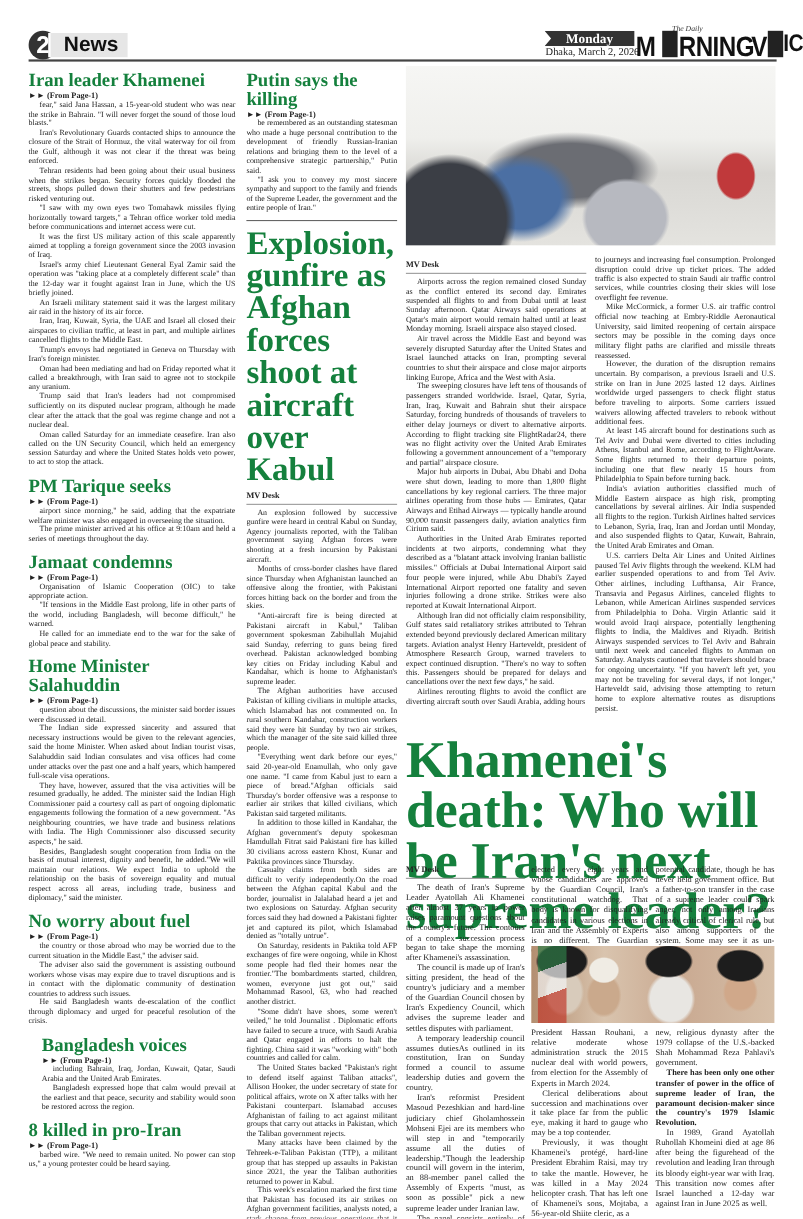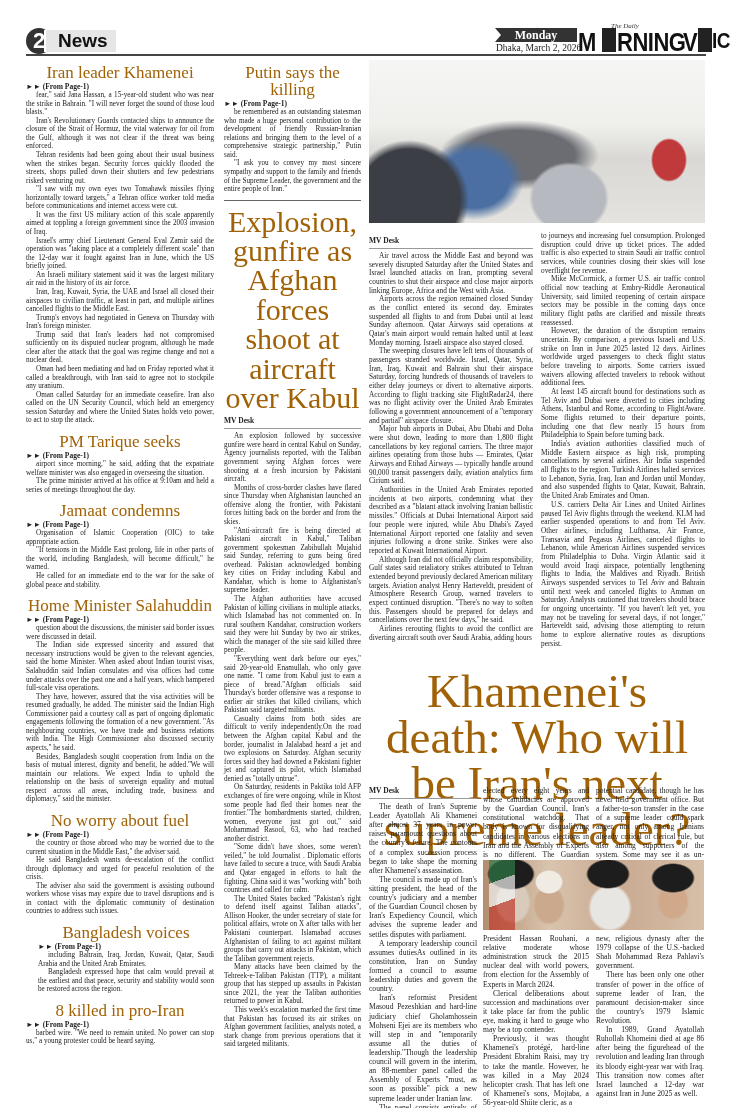--- a/index.html
+++ b/index.html
@@ -11,21 +11,21 @@
   .section-tab { position: absolute; left: 18px; top: 2px; height: 22px; padding: 0 8px 0 12px; background: #e6e6e6; font-family: "Liberation Sans", sans-serif; font-weight: bold; font-size: 19px; line-height: 22px; color: #111; border-left: 2px solid #fff; }
   .day-box { position: absolute; left: 469px; top: 0; width: 82px; height: 14px; background: #333; color: #fff; font-weight: bold; font-size: 12px; line-height: 14px; text-align: center; clip-path: polygon(0 0, 100% 0, 100% 100%, 0 100%, 6px 50%); }
   .date-line { position: absolute; left: 470px; top: 15px; font-size: 9.5px; color: #222; }
   .masthead { position: absolute; left: 552px; top: -4px; width: 176px; height: 28px; }
   .mast-word { position: absolute; top: 6px; font-family: "Liberation Sans", sans-serif; font-weight: 900; font-size: 22px; letter-spacing: -0.5px; color: #111; transform: scaleY(1.15); }
   .mast-tag { position: absolute; left: 33px; top: -2px; font-size: 7px; font-style: italic; color: #333; }
   .mast-block { position: absolute; top: 4px; width: 14px; height: 24px; background: #222; }
   .header-rule { position: absolute; left: 26px; top: 54px; width: 680px; height: 2px; background: #444; }
 
   .col { position: absolute; }
-  .headline { font-weight: normal; color: #a16207; line-height: 1.0; text-align: center; }
+  .headline { font-weight: bold; color: #15803d; line-height: 1.0; }
   .h-sm { font-size: 17px; margin-top: 8px; }
   .h-md { font-size: 30px; line-height: 0.98; }
   .h-lg { font-size: 44px; line-height: 0.98; }
   .h-xl { font-size: 47px; line-height: 0.98; }
   .from { font-weight: bold; font-size: 7.5px; color: #222; margin: 1px 0 0 0; }
   .byline { font-weight: bold; font-size: 7.5px; color: #222; margin: 4px 0 3px; padding-bottom: 3px; border-bottom: 1px solid #999; }
   p.body { font-size: 7.2px; line-height: 1.19; text-align: justify; text-indent: 10px; color: #222; }
   p.body.noindent { text-indent: 0; }
   .rule { height: 1px; background: #666; margin: 6px 0 0; }
 
@@ -78,22 +78,22 @@
       <div>
         <p class="body">fear," said Jana Hassan, a 15-year-old student who was near the strike in Bahrain. "I will never forget the sound of those loud blasts."</p>
         <p class="body">Iran's Revolutionary Guards contacted ships to announce the closure of the Strait of Hormuz, the vital waterway for oil from the Gulf, although it was not clear if the threat was being enforced.</p>
         <p class="body">Tehran residents had been going about their usual business when the strikes began. Security forces quickly flooded the streets, shops pulled down their shutters and few pedestrians risked venturing out.</p>
         <p class="body">"I saw with my own eyes two Tomahawk missiles flying horizontally toward targets," a Tehran office worker told media before communications and internet access were cut.</p>
         <p class="body">It was the first US military action of this scale apparently aimed at toppling a foreign government since the 2003 invasion of Iraq.</p>
         <p class="body">Israel's army chief Lieutenant General Eyal Zamir said the operation was "taking place at a completely different scale" than the 12-day war it fought against Iran in June, which the US briefly joined.</p>
         <p class="body">An Israeli military statement said it was the largest military air raid in the history of its air force.</p>
         <p class="body">Iran, Iraq, Kuwait, Syria, the UAE and Israel all closed their airspaces to civilian traffic, at least in part, and multiple airlines cancelled flights to the Middle East.</p>
         <p class="body">Trump's envoys had negotiated in Geneva on Thursday with Iran's foreign minister.</p>
+        <p class="body">Oman had been mediating and had on Friday reported what it called a breakthrough, with Iran said to agree not to stockpile any uranium.</p>
         <p class="body">Trump said that Iran's leaders had not compromised sufficiently on its disputed nuclear program, although he made clear after the attack that the goal was regime change and not a nuclear deal.</p>
-        <p class="body">Oman had been mediating and had on Friday reported what it called a breakthrough, with Iran said to agree not to stockpile any uranium.</p>
         <p class="body">Oman called Saturday for an immediate ceasefire. Iran also called on the UN Security Council, which held an emergency session Saturday and where the United States holds veto power, to act to stop the attack.</p>
       </div>
     </div>
     <div style="margin-top: 6px;">
       <div class="headline h-sm">PM Tarique seeks</div>
       <div class="from">►► (From Page-1)</div>
       <div>
         <p class="body">airport since morning," he said, adding that the expatriate welfare minister was also engaged in overseeing the situation.</p>
         <p class="body">The prime minister arrived at his office at 9:10am and held a series of meetings throughout the day.</p>
       </div>
@@ -115,22 +115,22 @@
         <p class="body">The Indian side expressed sincerity and assured that necessary instructions would be given to the relevant agencies, said the home Minister. When asked about Indian tourist visas, Salahuddin said Indian consulates and visa offices had come under attacks over the past one and a half years, which hampered full-scale visa operations.</p>
         <p class="body">They have, however, assured that the visa activities will be resumed gradually, he added. The minister said the Indian High Commissioner paid a courtesy call as part of ongoing diplomatic engagements following the formation of a new government. "As neighbouring countries, we have trade and business relations with India. The High Commissioner also discussed security aspects," he said.</p>
         <p class="body">Besides, Bangladesh sought cooperation from India on the basis of mutual interest, dignity and benefit, he added."We will maintain our relations. We expect India to uphold the relationship on the basis of sovereign equality and mutual respect across all areas, including trade, business and diplomacy," said the minister.</p>
       </div>
     </div>
     <div style="margin-top: 6px;">
       <div class="headline h-sm">No worry about fuel</div>
       <div class="from">►► (From Page-1)</div>
       <div>
         <p class="body">the country or those abroad who may be worried due to the current situation in the Middle East," the adviser said.</p>
+        <p class="body">The adviser also said the government is assisting outbound workers whose visas may expire due to travel disruptions and is in contact with the diplomatic community of destination countries to address such issues.</p>
         <p class="body">He said Bangladesh wants de-escalation of the conflict through diplomacy and urged for peaceful resolution of the crisis.</p>
-        <p class="body">The adviser also said the government is assisting outbound workers whose visas may expire due to travel disruptions and is in contact with the diplomatic community of destination countries to address such issues.</p>
       </div>
     </div>
     <div style="margin-top: 6px; margin-left: 12px;">
       <div class="headline h-sm">Bangladesh voices</div>
       <div class="from">►► (From Page-1)</div>
       <div>
         <p class="body">including Bahrain, Iraq, Jordan, Kuwait, Qatar, Saudi Arabia and the United Arab Emirates.</p>
         <p class="body">Bangladesh expressed hope that calm would prevail at the earliest and that peace, security and stability would soon be restored across the region.</p>
       </div>
     </div>
@@ -155,40 +155,41 @@
   </div>
   <div style="margin-top:6px;">
     <div class="headline h-md">Explosion, gunfire as Afghan forces shoot at aircraft over Kabul</div>
     <div class="byline">MV Desk</div>
     <div id="kabul-body">
         <p class="body">An explosion followed by successive gunfire were heard in central Kabul on Sunday, Agency journalists reported, with the Taliban government saying Afghan forces were shooting at a fresh incursion by Pakistani aircraft.</p>
         <p class="body">Months of cross-border clashes have flared since Thursday when Afghanistan launched an offensive along the frontier, with Pakistani forces hitting back on the border and from the skies.</p>
         <p class="body">"Anti-aircraft fire is being directed at Pakistani aircraft in Kabul," Taliban government spokesman Zabihullah Mujahid said Sunday, referring to guns being fired overhead. Pakistan acknowledged bombing key cities on Friday including Kabul and Kandahar, which is home to Afghanistan's supreme leader.</p>
         <p class="body">The Afghan authorities have accused Pakistan of killing civilians in multiple attacks, which Islamabad has not commented on. In rural southern Kandahar, construction workers said they were hit Sunday by two air strikes, which the manager of the site said killed three people.</p>
         <p class="body">"Everything went dark before our eyes," said 20-year-old Enamullah, who only gave one name. "I came from Kabul just to earn a piece of bread."Afghan officials said Thursday's border offensive was a response to earlier air strikes that killed civilians, which Pakistan said targeted militants.</p>
+        <p class="body">In addition to those killed in Kandahar, the Afghan government's deputy spokesman Hamdullah Fitrat said Pakistani fire has killed 30 civilians across eastern Khost, Kunar and Paktika provinces since Thursday.</p>
         <p class="body">Casualty claims from both sides are difficult to verify independently.On the road between the Afghan capital Kabul and the border, journalist in Jalalabad heard a jet and two explosions on Saturday. Afghan security forces said they had downed a Pakistani fighter jet and captured its pilot, which Islamabad denied as "totally untrue".</p>
         <p class="body">On Saturday, residents in Paktika told AFP exchanges of fire were ongoing, while in Khost some people had fled their homes near the frontier."The bombardments started, children, women, everyone just got out," said Mohammad Rasool, 63, who had reached another district.</p>
         <p class="body">"Some didn't have shoes, some weren't veiled," he told Journalist . Diplomatic efforts have failed to secure a truce, with Saudi Arabia and Qatar engaged in efforts to halt the fighting. China said it was "working with" both countries and called for calm.</p>
         <p class="body">The United States backed "Pakistan's right to defend itself against Taliban attacks", Allison Hooker, the under secretary of state for political affairs, wrote on X after talks with her Pakistani counterpart. Islamabad accuses Afghanistan of failing to act against militant groups that carry out attacks in Pakistan, which the Taliban government rejects.</p>
         <p class="body">Many attacks have been claimed by the Tehreek-e-Taliban Pakistan (TTP), a militant group that has stepped up assaults in Pakistan since 2021, the year the Taliban authorities returned to power in Kabul.</p>
         <p class="body">This week's escalation marked the first time that Pakistan has focused its air strikes on Afghan government facilities, analysts noted, a stark change from previous operations that it said targeted militants.</p>
       </div>
   </div>
 
 </div>
 
 <div class="photo airport-photo" title="Stranded passengers waiting with luggage in an airport terminal"></div>
 
 <div class="col" style="left:369px; top:226px; width:336px;">
   <div style="display:flex; gap:8px; margin-top:6px;">
     <div style="width:164px;">
       <div class="byline">MV Desk</div>
       <div id="air-col1">
+          <p class="body" style="font-size: 7.3px; line-height: 1.19;">Airports across the region remained closed Sunday as the conflict entered its second day. Emirates suspended all flights to and from Dubai until at least Sunday afternoon. Qatar Airways said operations at Qatar's main airport would remain halted until at least Monday morning. Israeli airspace also stayed closed.</p>
           <p class="body" style="font-size: 7.3px; line-height: 1.19;">Air travel across the Middle East and beyond was severely disrupted Saturday after the United States and Israel launched attacks on Iran, prompting several countries to shut their airspace and close major airports linking Europe, Africa and the West with Asia.</p>
-          <p class="body" style="font-size: 7.3px; line-height: 1.19;">Airports across the region remained closed Sunday as the conflict entered its second day. Emirates suspended all flights to and from Dubai until at least Sunday afternoon. Qatar Airways said operations at Qatar's main airport would remain halted until at least Monday morning. Israeli airspace also stayed closed.</p>
           <p class="body" style="font-size: 7.3px; line-height: 1.19;">The sweeping closures have left tens of thousands of passengers stranded worldwide. Israel, Qatar, Syria, Iran, Iraq, Kuwait and Bahrain shut their airspace Saturday, forcing hundreds of thousands of travelers to either delay journeys or divert to alternative airports. According to flight tracking site FlightRadar24, there was no flight activity over the United Arab Emirates following a government announcement of a "temporary and partial" airspace closure.</p>
           <p class="body" style="font-size: 7.3px; line-height: 1.19;">Major hub airports in Dubai, Abu Dhabi and Doha were shut down, leading to more than 1,800 flight cancellations by key regional carriers. The three major airlines operating from those hubs — Emirates, Qatar Airways and Etihad Airways — typically handle around 90,000 transit passengers daily, aviation analytics firm Cirium said.</p>
           <p class="body" style="font-size: 7.3px; line-height: 1.19;">Authorities in the United Arab Emirates reported incidents at two airports, condemning what they described as a "blatant attack involving Iranian ballistic missiles." Officials at Dubai International Airport said four people were injured, while Abu Dhabi's Zayed International Airport reported one fatality and seven injuries following a drone strike. Strikes were also reported at Kuwait International Airport.</p>
           <p class="body" style="font-size: 7.3px; line-height: 1.19;">Although Iran did not officially claim responsibility, Gulf states said retaliatory strikes attributed to Tehran extended beyond previously declared American military targets. Aviation analyst Henry Harteveldt, president of Atmosphere Research Group, warned travelers to expect continued disruption. "There's no way to soften this. Passengers should be prepared for delays and cancellations over the next few days," he said.</p>
           <p class="body" style="font-size: 7.3px; line-height: 1.19;">Airlines rerouting flights to avoid the conflict are diverting aircraft south over Saudi Arabia, adding hours</p>
         </div>
     </div>
     <div style="width:164px;" id="air-col2">
         <p class="body noindent" style="font-size: 7.3px; line-height: 1.19;">to journeys and increasing fuel consumption. Prolonged disruption could drive up ticket prices. The added traffic is also expected to strain Saudi air traffic control services, while countries closing their skies will lose overflight fee revenue.</p>
         <p class="body" style="font-size: 7.3px; line-height: 1.19;">Mike McCormick, a former U.S. air traffic control official now teaching at Embry-Riddle Aeronautical University, said limited reopening of certain airspace sectors may be possible in the coming days once military flight paths are clarified and missile threats reassessed.</p>
@@ -223,15 +224,15 @@
 <div class="photo clerics-photo" title="Iranian clerics seated in front of an Iranian flag">
   <div class="flag-stripe"></div>
 </div>
 <div class="col" style="left:483px; top:934px; width:106px;" id="suc-col2b">
     <p class="body noindent" style="font-size: 7.6px; line-height: 1.2;">President Hassan Rouhani, a relative moderate whose administration struck the 2015 nuclear deal with world powers, from election for the Assembly of Experts in March 2024.</p>
     <p class="body" style="font-size: 7.6px; line-height: 1.2;">Clerical deliberations about succession and machinations over it take place far from the public eye, making it hard to gauge who may be a top contender.</p>
     <p class="body" style="font-size: 7.6px; line-height: 1.2;">Previously, it was thought Khamenei's protégé, hard-line President Ebrahim Raisi, may try to take the mantle. However, he was killed in a May 2024 helicopter crash. That has left one of Khamenei's sons, Mojtaba, a 56-year-old Shiite cleric, as a</p>
   </div>
 <div class="col" style="left:596px; top:934px; width:108px;" id="suc-col3b">
     <p class="body noindent" style="font-size: 7.6px; line-height: 1.2;">new, religious dynasty after the 1979 collapse of the U.S.-backed Shah Mohammad Reza Pahlavi's government.</p>
-    <p class="body" style="font-size: 7.6px; line-height: 1.2;">There has been only one other transfer of power in the office of supreme leader of Iran, the paramount decision-maker since the country's 1979 Islamic Revolution.</p>
+    <p class="body" style="font-size: 7.6px; line-height: 1.2; font-weight: bold;">There has been only one other transfer of power in the office of supreme leader of Iran, the paramount decision-maker since the country's 1979 Islamic Revolution.</p>
     <p class="body" style="font-size: 7.6px; line-height: 1.2;">In 1989, Grand Ayatollah Ruhollah Khomeini died at age 86 after being the figurehead of the revolution and leading Iran through its bloody eight-year war with Iraq. This transition now comes after Israel launched a 12-day war against Iran in June 2025 as well.</p>
   </div>
 
 </body></html>

